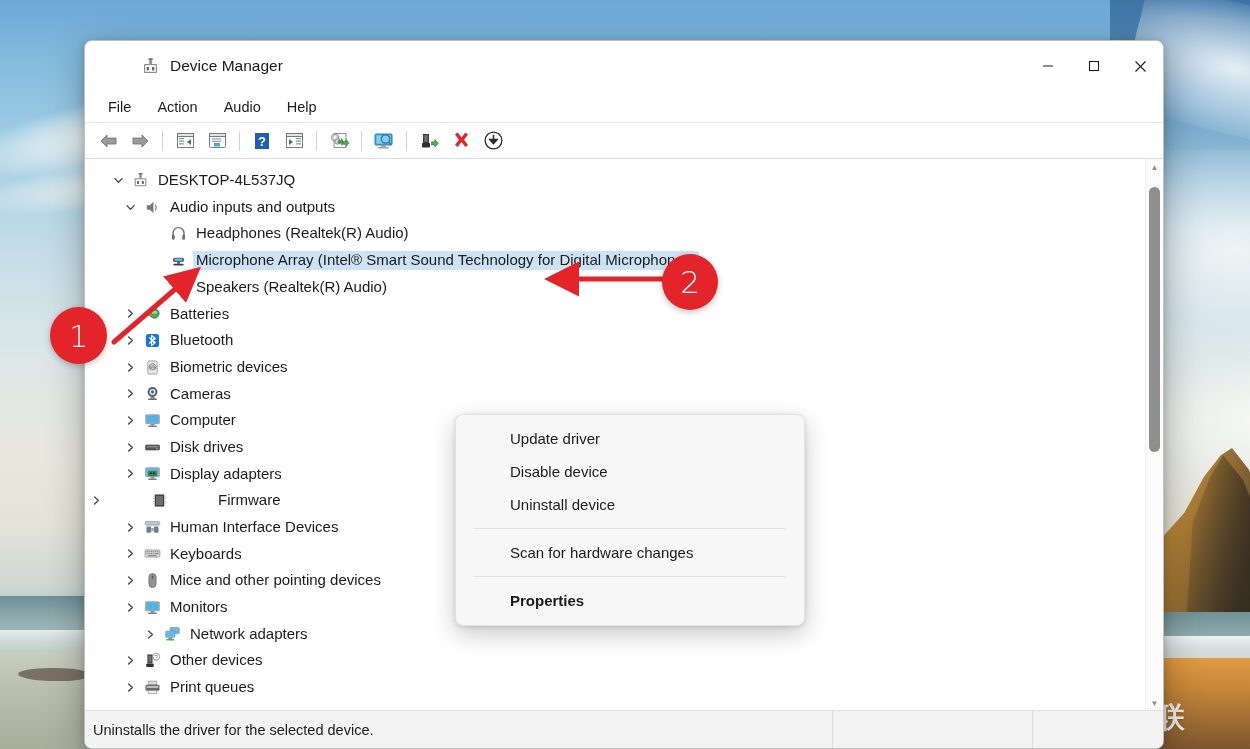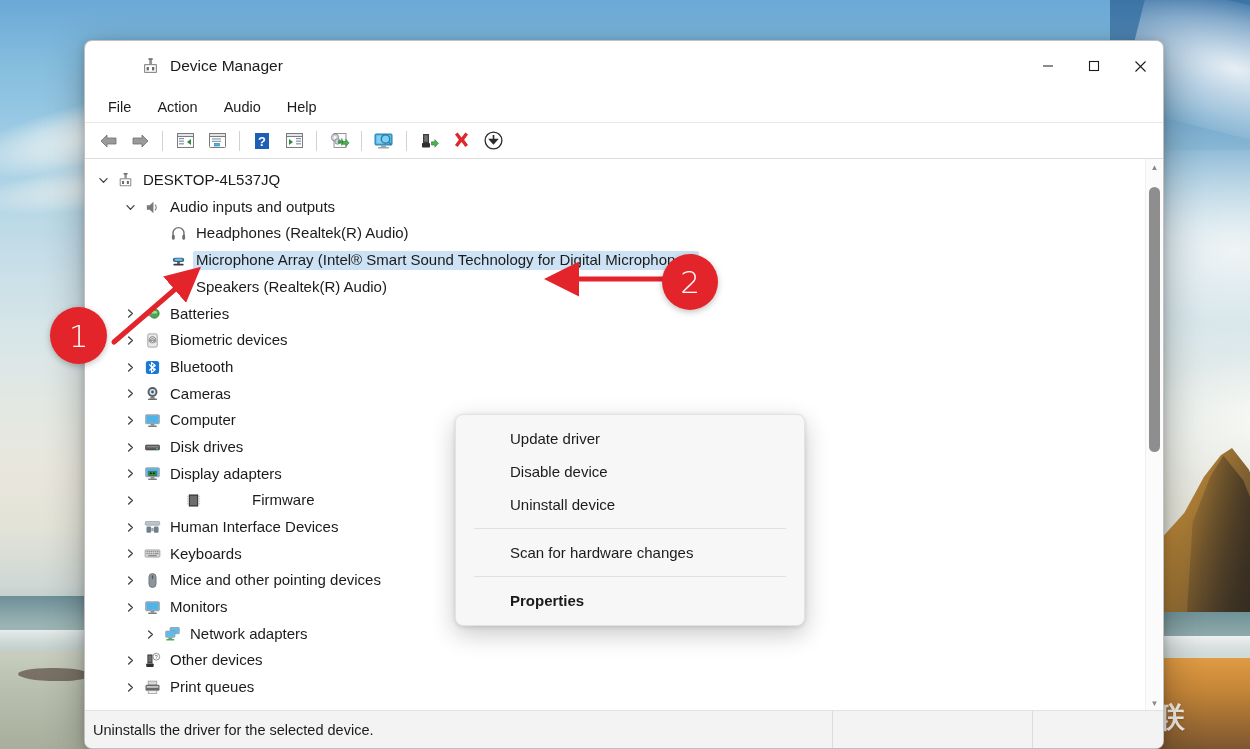--- a/index.html
+++ b/index.html
@@ -478,21 +478,21 @@
         <svg width="19" height="19" viewBox="0 0 19 19">
           <circle cx="9.5" cy="9.5" r="8.4" fill="#ffffff" stroke="#2b2b2b" stroke-width="1.3"></circle>
           <path d="M9.5 4 v7.2 M6 8.6 L9.5 12.6 L13 8.6 Z" stroke="#2b2b2b" stroke-width="1.6" fill="#2b2b2b"></path>
         </svg>
       </div>
     </div>
 
     <div id="treearea">
       <div id="tree">
 
-        <div class="row" style="padding-left:7px;">
+        <div class="row" style="padding-left:22px;">
           <span class="chev">
             <svg width="11" height="11" viewBox="0 0 11 11">
                 <path d="M2 3.6 L5.5 7.4 L9 3.6" fill="none" stroke="#444" stroke-width="1.3" stroke-linecap="round" stroke-linejoin="round"></path>
               </svg>
           </span>
           <span class="devicon">
             <svg width="17" height="17" viewBox="0 0 19 19">
               <rect x="3" y="7" width="13" height="9" rx="1" fill="#8e8e8e"></rect>
               <rect x="4.2" y="8.2" width="10.6" height="6.6" fill="#ffffff"></rect>
               <rect x="5.6" y="10" width="2.3" height="3.4" fill="#6a6a6a"></rect>
@@ -571,45 +571,45 @@
         </div>
 
         <div class="row" style="padding-left:34px;">
           <span class="chev">
             <svg width="11" height="11" viewBox="0 0 11 11">
                 <path d="M3.6 2 L7.4 5.5 L3.6 9" fill="none" stroke="#444" stroke-width="1.3" stroke-linecap="round" stroke-linejoin="round"></path>
               </svg>
           </span>
           <span class="devicon">
             <svg width="17" height="17" viewBox="0 0 18 18">
+              <rect x="2" y="2" width="14" height="14" rx="2.6" fill="#1778d6"></rect>
+              <path d="M8 3.6 L12 7 L8 10.2 V3.6 z M8 14.4 L12 11 L8 7.8 V14.4 z" fill="none" stroke="#ffffff" stroke-width="1.25" stroke-linejoin="round"></path>
+              <line x1="5.6" y1="5.6" x2="11.4" y2="12.4" stroke="#ffffff" stroke-width="1.25"></line>
+              <line x1="5.6" y1="12.4" x2="11.4" y2="5.6" stroke="#ffffff" stroke-width="1.25"></line>
+            </svg>
+          </span>
+          <span class="rowlabel">Bluetooth</span>
+        </div>
+
+        <div class="row" style="padding-left:34px;">
+          <span class="chev">
+            <svg width="11" height="11" viewBox="0 0 11 11">
+                <path d="M3.6 2 L7.4 5.5 L3.6 9" fill="none" stroke="#444" stroke-width="1.3" stroke-linecap="round" stroke-linejoin="round"></path>
+              </svg>
+          </span>
+          <span class="devicon">
+            <svg width="17" height="17" viewBox="0 0 18 18">
               <rect x="4" y="2" width="10" height="14" rx="1.4" fill="#e8e8e8" stroke="#9a9a9a" stroke-width=".9"></rect>
               <path d="M6.2 11 a2.8 4 0 0 1 5.6 0" fill="none" stroke="#6f6f6f" stroke-width=".9"></path>
               <path d="M7.2 11.5 a1.8 2.8 0 0 1 3.6 0" fill="none" stroke="#6f6f6f" stroke-width=".9"></path>
               <path d="M8.3 12 a .8 1.8 0 0 1 1.4 0" fill="none" stroke="#6f6f6f" stroke-width=".9"></path>
               <path d="M5.4 10 a3.6 5 0 0 1 7.2 0" fill="none" stroke="#6f6f6f" stroke-width=".9"></path>
             </svg>
           </span>
           <span class="rowlabel">Biometric devices</span>
-        </div>
-
-        <div class="row" style="padding-left:34px;">
-          <span class="chev">
-            <svg width="11" height="11" viewBox="0 0 11 11">
-                <path d="M3.6 2 L7.4 5.5 L3.6 9" fill="none" stroke="#444" stroke-width="1.3" stroke-linecap="round" stroke-linejoin="round"></path>
-              </svg>
-          </span>
-          <span class="devicon">
-            <svg width="17" height="17" viewBox="0 0 18 18">
-              <rect x="2" y="2" width="14" height="14" rx="2.6" fill="#1778d6"></rect>
-              <path d="M8 3.6 L12 7 L8 10.2 V3.6 z M8 14.4 L12 11 L8 7.8 V14.4 z" fill="none" stroke="#ffffff" stroke-width="1.25" stroke-linejoin="round"></path>
-              <line x1="5.6" y1="5.6" x2="11.4" y2="12.4" stroke="#ffffff" stroke-width="1.25"></line>
-              <line x1="5.6" y1="12.4" x2="11.4" y2="5.6" stroke="#ffffff" stroke-width="1.25"></line>
-            </svg>
-          </span>
-          <span class="rowlabel">Bluetooth</span>
         </div>
 
         <div class="row" style="padding-left:34px;">
           <span class="chev">
             <svg width="11" height="11" viewBox="0 0 11 11">
                 <path d="M3.6 2 L7.4 5.5 L3.6 9" fill="none" stroke="#444" stroke-width="1.3" stroke-linecap="round" stroke-linejoin="round"></path>
               </svg>
           </span>
           <span class="devicon">
             <svg width="17" height="17" viewBox="0 0 18 18">
@@ -669,21 +669,21 @@
               <rect x="5" y="7" width="8" height="4.4" fill="#3c8c3f" stroke="#276129" stroke-width=".6"></rect>
               <rect x="6.2" y="8" width="2" height="1.6" fill="#1c1c1c"></rect>
               <rect x="9.4" y="8" width="2" height="1.6" fill="#1c1c1c"></rect>
               <rect x="7" y="12.6" width="4" height="1.8" fill="#8e8e8e"></rect>
               <rect x="4.4" y="14.4" width="9.2" height="1.6" rx=".7" fill="#7d7d7d"></rect>
             </svg>
           </span>
           <span class="rowlabel">Display adapters</span>
         </div>
 
-        <div class="row" style="padding-left:34px;gap:41px;">
+        <div class="row" style="gap:41px;">
           <span class="chev">
             <svg width="11" height="11" viewBox="0 0 11 11">
                 <path d="M3.6 2 L7.4 5.5 L3.6 9" fill="none" stroke="#444" stroke-width="1.3" stroke-linecap="round" stroke-linejoin="round"></path>
               </svg>
           </span>
           <span class="devicon">
             <svg width="17" height="17" viewBox="0 0 18 18">
               <rect x="4" y="2.6" width="10" height="12.8" fill="#3a3a3a"></rect>
               <rect x="5.2" y="4" width="7.6" height="10" fill="#6e6e6e"></rect>
               <g fill="#c9c9c9">

